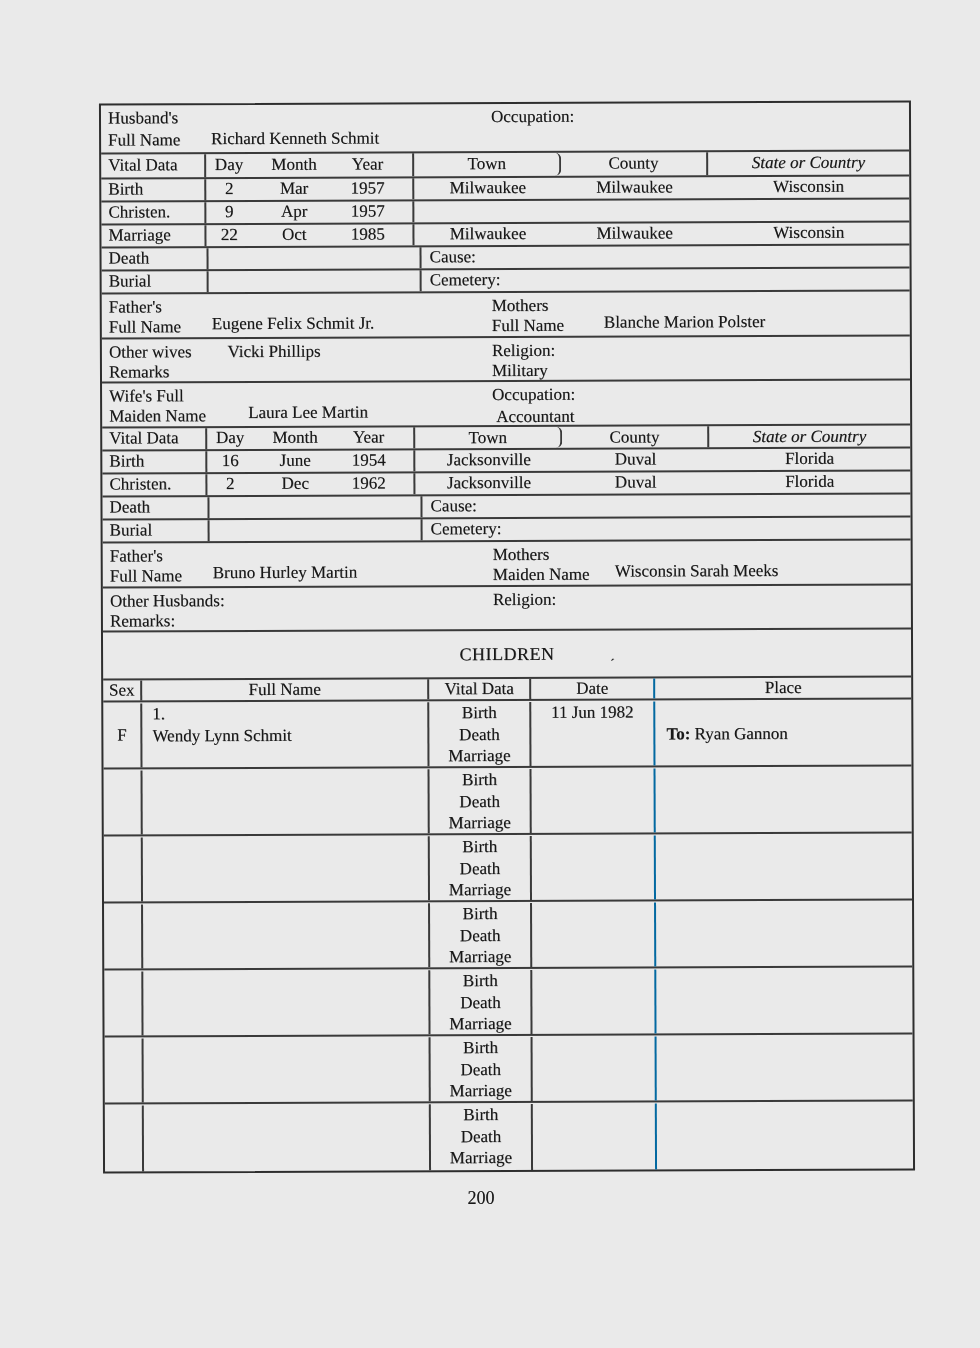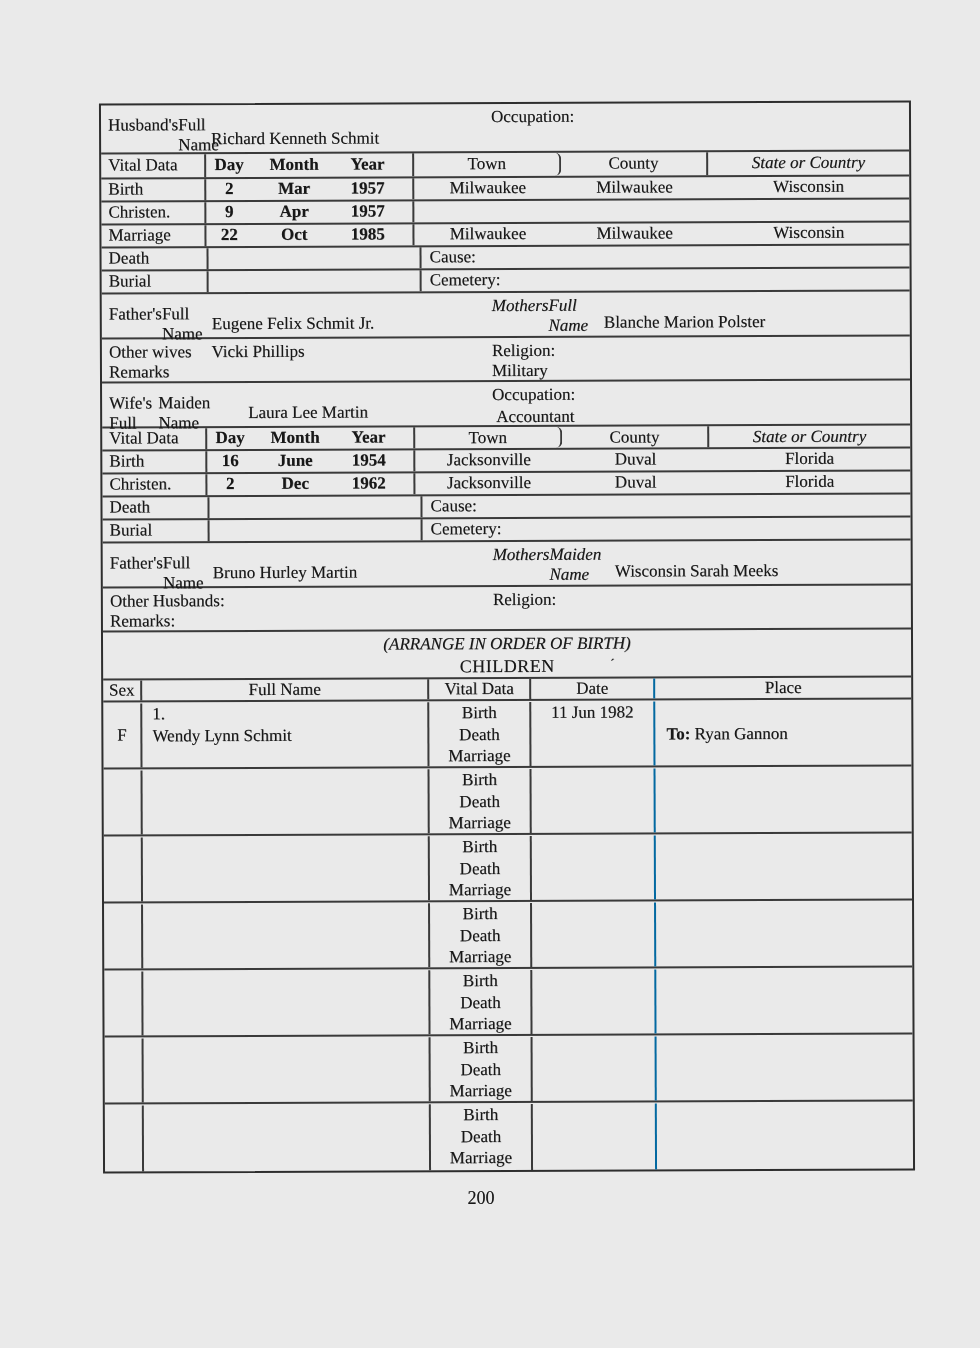--- a/index.html
+++ b/index.html
@@ -21,44 +21,44 @@
   .row{display:flex;position:relative;border-bottom:2px solid #3a3a3a;box-sizing:border-box;}
   .row:last-child{border-bottom:none;}
   .row *{box-sizing:border-box;}
   
   .h49{height:49px;} .h45{height:45px;} .h44{height:44px;}
   .h25{height:25px;} .h23{height:23px;} .h48{height:48px;}
   .h22{height:22px;} .h67{height:67px;}
   
   .cl{width:107px;border-right:2px solid #3a3a3a;padding-left:7px;line-height:20px;}
   .h25 .cl{line-height:22px;}
-  .cdmy{width:213px;border-right:2px solid #3a3a3a;display:flex;line-height:20px;font-weight:bold;}
+  .cdmy{width:213px;border-right:2px solid #3a3a3a;display:flex;line-height:20px;}
   .h25 .cdmy{line-height:22px;}
   .cdmy .d{width:46px;text-align:center;}
   .cdmy .m{width:84px;text-align:center;}
   .cdmy .y{width:63px;text-align:center;}
   .ctown{width:150px;text-align:center;line-height:20px;border-radius:6px;}
   .ccounty{width:150px;text-align:center;line-height:20px;}
   .cstate{width:206px;text-align:center;line-height:20px;}
   .hdr .ctown,.hdr .ccounty{border-right:2px solid #3a3a3a;line-height:22px;}
   .hdr .cstate{line-height:22px;font-style:italic;}
   .crest{flex:1;padding-left:8px;line-height:20px;}
   
-  .stack{display:flex;flex-direction:row;justify-content:space-between;padding:10px 0 2px 7px;line-height:20px;}
+  .stack{display:flex;flex-direction:column;justify-content:space-between;padding:3px 0 2px 7px;line-height:20px;}
   .wstack{width:107px;}
   .bottomval{display:flex;align-items:flex-end;padding-bottom:3px;line-height:20px;}
   .leftpart{width:390px;display:flex;}
   .rightpart{flex:1;display:flex;}
-  .rstack{display:flex;justify-content:space-between;padding:3px 0 2px 0;line-height:20px;width:112px;font-style:italic;}
+  .rstack{display:flex;flex-direction:column;justify-content:space-between;padding:3px 0 2px 0;line-height:20px;width:112px;}
   .abslabel{position:absolute;left:390px;top:3px;line-height:20px;}
   .absstack{position:absolute;left:390px;top:3px;line-height:20px;display:flex;flex-direction:column;gap:2px;}
   .twoline{display:flex;flex-direction:column;justify-content:space-between;padding:3px 0 2px 0;width:100%;line-height:20px;}
   .l1{display:flex;}
   .indent7{padding-left:7px;}
-  .gap32{margin-left:20px;}
+  .gap32{margin-left:36px;}
   .gap26{margin-left:26px;}
   .gap10{margin-left:10px;}
   .gap3{margin-left:3px;}
   
   .banner{flex-direction:column;align-items:center;justify-content:center;text-align:center;padding-top:1px;}
   .arrange{font-style:italic;line-height:23px;}
   .childtitle{font-weight:normal;font-size:18px;line-height:23px;letter-spacing:0.5px;}
   .tick{position:absolute;left:507px;top:26px;font-size:14px;}
   
   .k-sex{width:39px;border-right:2px solid #3a3a3a;display:flex;align-items:center;justify-content:center;}
@@ -279,21 +279,20 @@
     </div>
     <div class="rightpart">
       <div class="twoline">
         <span>Religion:</span>
         <span></span>
       </div>
     </div>
   </div>
 
   <div class="row h48 banner">
-    <div class="arrange">(ARRANGE IN ORDER OF BIRTH)</div>
     <div class="childtitle">CHILDREN</div>
     <span class="tick">ˊ</span>
   </div>
 
   <div class="row h22">
     <div class="k-sex">Sex</div>
     <div class="k-name">Full Name</div>
     <div class="k-vital">Vital Data</div>
     <div class="k-date">Date</div>
     <div class="k-place">Place</div>

